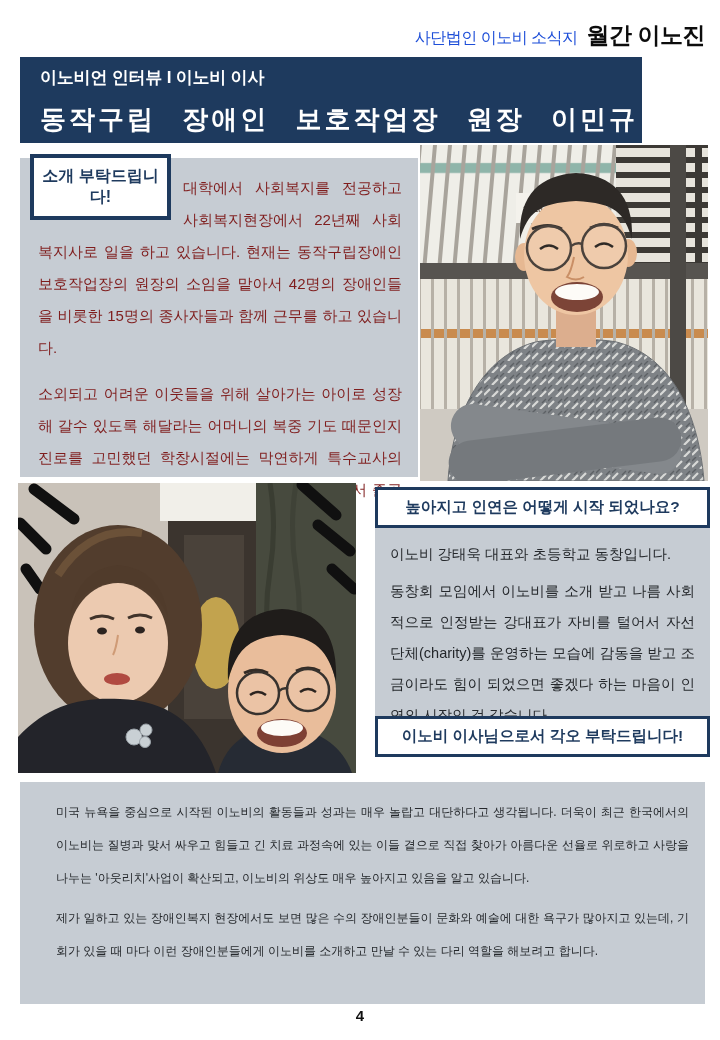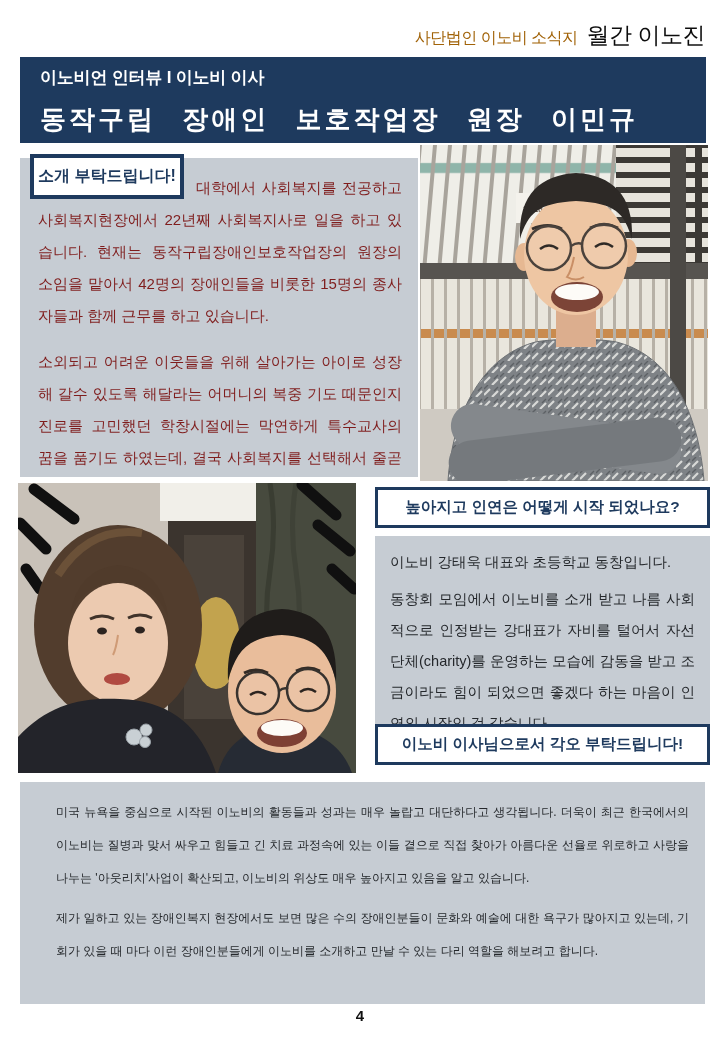--- a/index.html
+++ b/index.html
@@ -7,26 +7,26 @@
     position:relative; width:720px; height:1040px; background:#ffffff;
     font-family:"Liberation Sans", sans-serif; overflow:hidden;
     margin:0 auto;
   }
   
   .issue-label {
     position:absolute; left:22px; top:30px;
     font-size:14px; font-weight:bold; color:#121212; letter-spacing:-0.2px;
   }
   .masthead { position:absolute; right:15px; top:20px; display:flex; align-items:baseline; gap:9px; }
-  .masthead-pub  { font-size:16px; color:#a16207; letter-spacing:-0.5px; }
-  .masthead-name { font-size:23px; font-weight:normal; color:#0c0c0c; letter-spacing:-0.5px; }
+  .masthead-pub  { font-size:16px; color:#1d4ed8; letter-spacing:-0.5px; }
+  .masthead-name { font-size:23px; font-weight:bold; color:#0c0c0c; letter-spacing:-0.5px; }
 
   
   .banner {
-    position:absolute; left:20px; top:57px; width:686px; height:86px;
+    position:absolute; left:20px; top:57px; width:622px; height:86px;
     background:#1e3a5e; color:#ffffff; box-sizing:border-box; padding:9px 20px 0 20px;
     overflow:hidden;
   }
   .banner-kicker { font-size:17px; font-weight:bold; letter-spacing:-0.2px; }
   .banner-title  {
     font-size:26px; font-weight:bold; margin-top:13px;
     letter-spacing:3px; word-spacing:16px; white-space:nowrap;
   }
 
   
@@ -38,34 +38,34 @@
   
   .left-panel {
     position:absolute; left:20px; top:158px; width:398px; height:319px;
     background:#c6ccd3; box-sizing:border-box; padding:14px 16px 0 18px;
   }
   .left-panel p {
     margin:0 0 14px; font-size:15px; line-height:32px;
     text-align:justify; color:#7f1d1d;
   }
   .qbox-intro {
-    float:left; width:154px; padding:8px 2px; font-size:16px;
+    float:left; width:141px; padding:8px 2px; font-size:16px;
     border-width:4px; margin:-18px 12px 4px -8px;
   }
 
   .photo-frame { position:absolute; overflow:hidden; }
   .photo-frame svg { display:block; width:100%; height:100%; }
   .portrait-photo { left:420px; top:145px; width:288px; height:336px; }
   .couple-photo   { left:18px;  top:483px; width:338px; height:290px; }
 
   
   .right-col { position:absolute; left:375px; top:487px; width:335px; }
   .qbox-q { padding:7px 4px; font-size:15.5px; }
   .right-gray {
-    background:#c6ccd3; margin-top:8px; height:188px; overflow:hidden;
+    background:#c6ccd3; height:188px; overflow:hidden;
     box-sizing:border-box; padding:11px 15px 0 15px;
   }
   .right-gray p {
     margin:0 0 6px; font-size:14.5px; line-height:31px;
     text-align:justify; color:#25282c;
   }
   .qbox-q2 { }
 
   
   .bottom-box {

